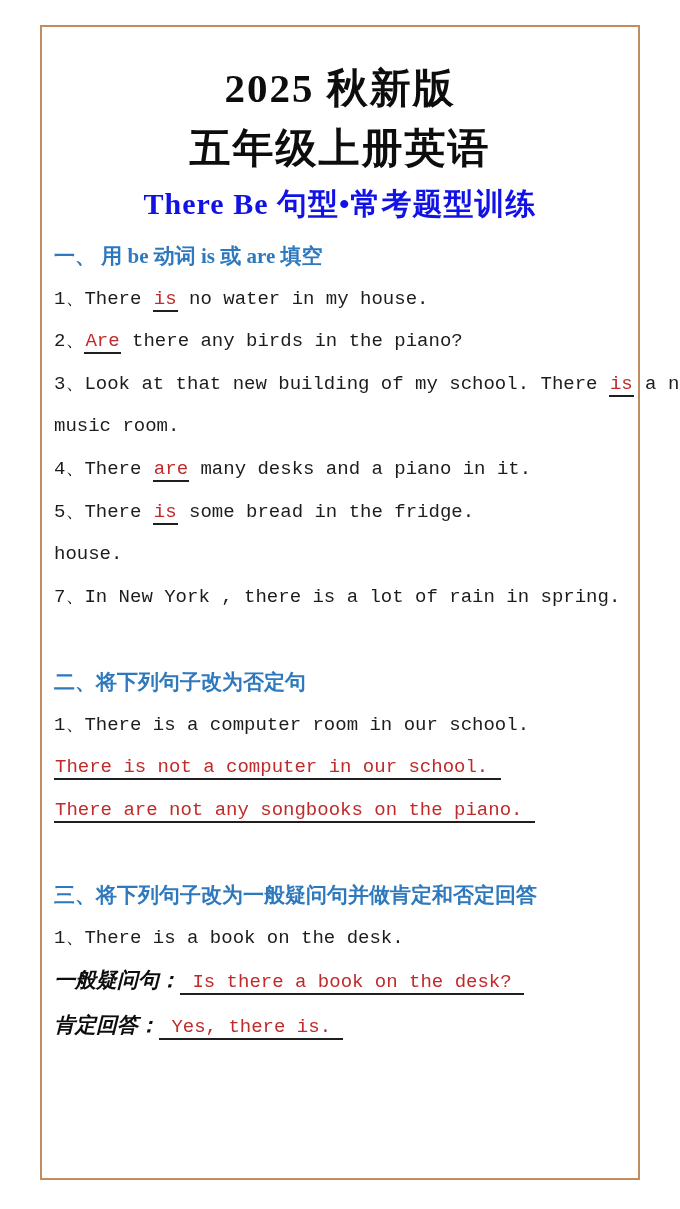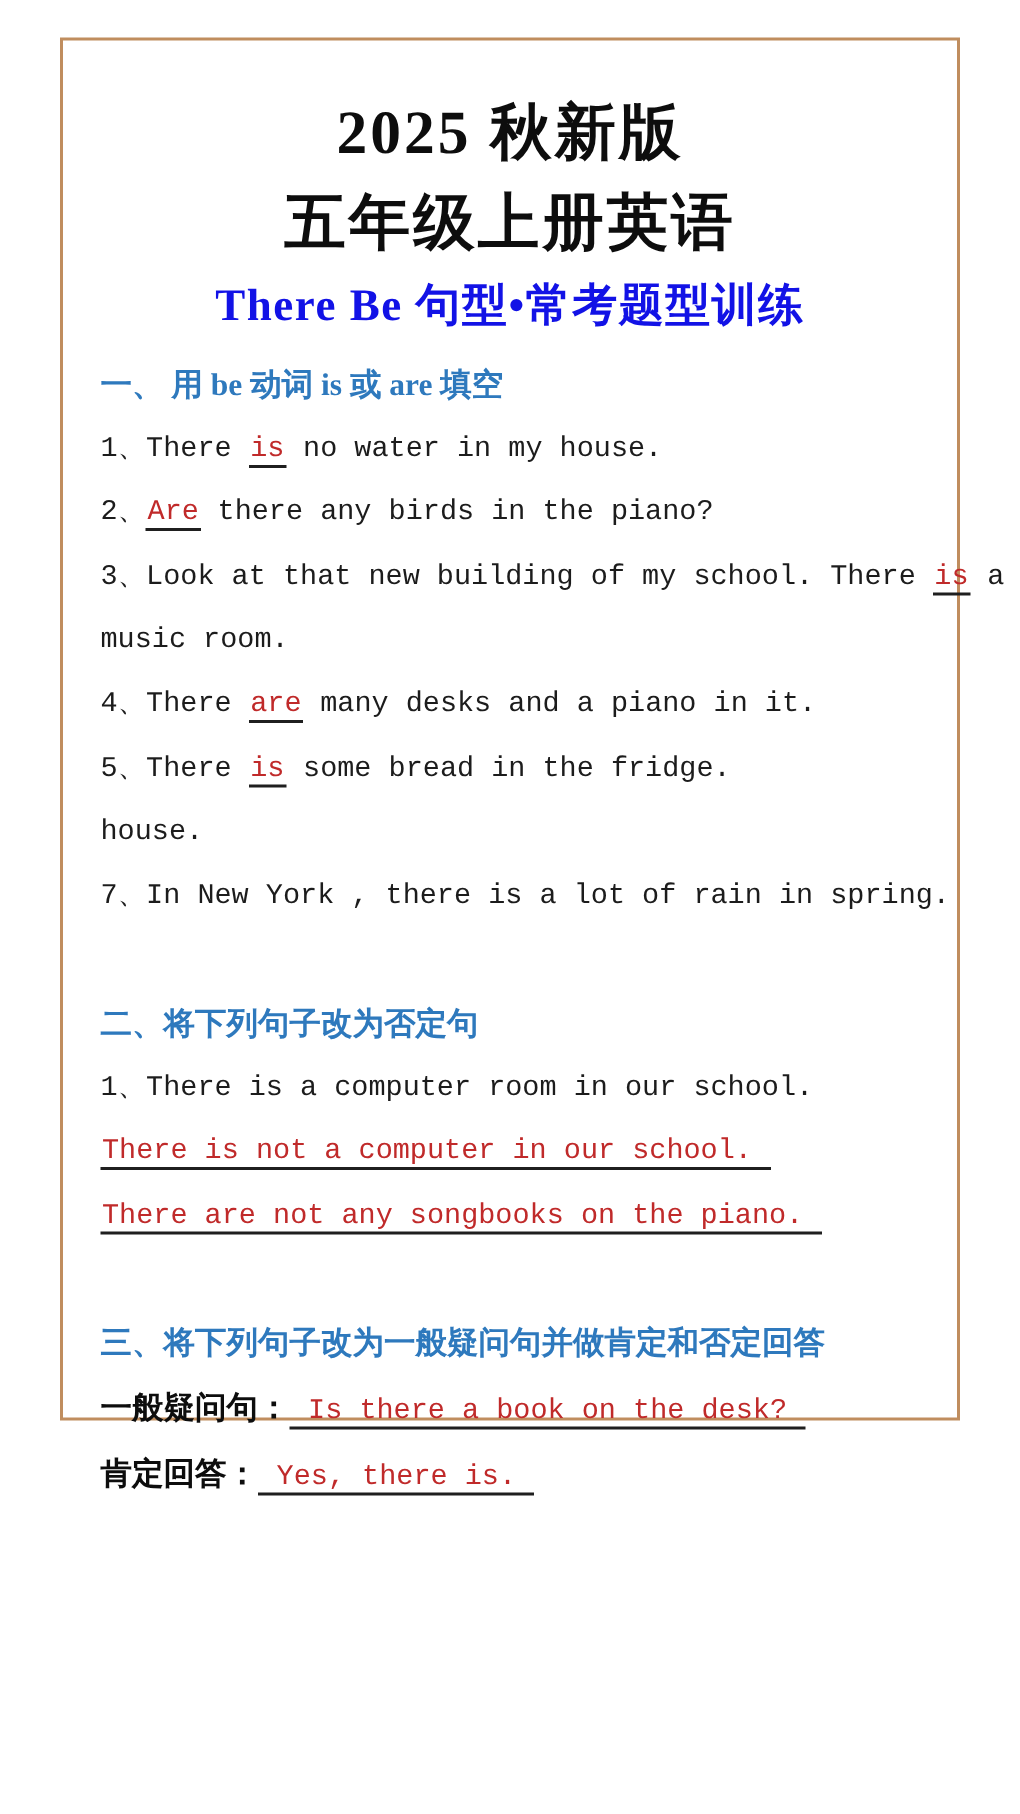--- a/index.html
+++ b/index.html
@@ -14,23 +14,23 @@
   html,body{width:680px;background:#ffffff;}
   body{
     position:relative;
     width:680px;height:1209px;
     font-family:"Liberation Serif","DejaVu Serif",serif;
     overflow:hidden;
   }
   .sheet{
     position:absolute;
     left:40px;top:25px;
-    width:600px;height:922px;
+    width:600px;height:1155px;
     border:2px solid var(--border-color);
-    padding:0 25px;
+    padding:0 12px;
     overflow:visible;
   }
   .title-main{
     margin-top:32px;
     font-size:41px;
     line-height:58px;
     font-weight:bold;
     text-align:center;
     color:#0d0d0d;
     letter-spacing:2px;
@@ -64,20 +64,21 @@
   .ans{
     color:var(--answer-color);
     border-bottom:2px solid var(--underline-color);
     padding:0 1px;
   }
   .label{
     font-family:"Liberation Serif","DejaVu Serif",serif;
     font-size:21px;
     font-weight:600;
     color:#0d0d0d;
+    font-style:italic;
   }
 </style>
 </head>
 <body>
 
 <div class="sheet">
   <div class="title-main">2025 秋新版</div>
   <div class="title-main second">五年级上册英语</div>
   <div class="subtitle">There Be 句型•常考题型训练</div>
   <div class="sections" id="sections">
@@ -93,17 +94,18 @@
         <div class="bline"><span>7、In New York , there is a lot of rain in spring.</span></div>
       </div>
       <div class="section">
         <div class="heading">二、将下列句子改为否定句</div>
         <div class="bline"><span>1、There is a computer room in our school.</span></div>
         <div class="bline"><span class="ans">There is not a computer in our school. </span></div>
         <div class="bline"><span class="ans">There are not any songbooks on the piano. </span></div>
       </div>
       <div class="section">
         <div class="heading">三、将下列句子改为一般疑问句并做肯定和否定回答</div>
+        <div class="bline"><span>1、There is a book on the desk.</span></div>
         <div class="bline"><span class="label">一般疑问句：</span><span class="ans"> Is there a book on the desk? </span></div>
         <div class="bline"><span class="label">肯定回答：</span><span class="ans"> Yes, there is. </span></div>
       </div>
     </div>
 </div>
 
 </body></html>

